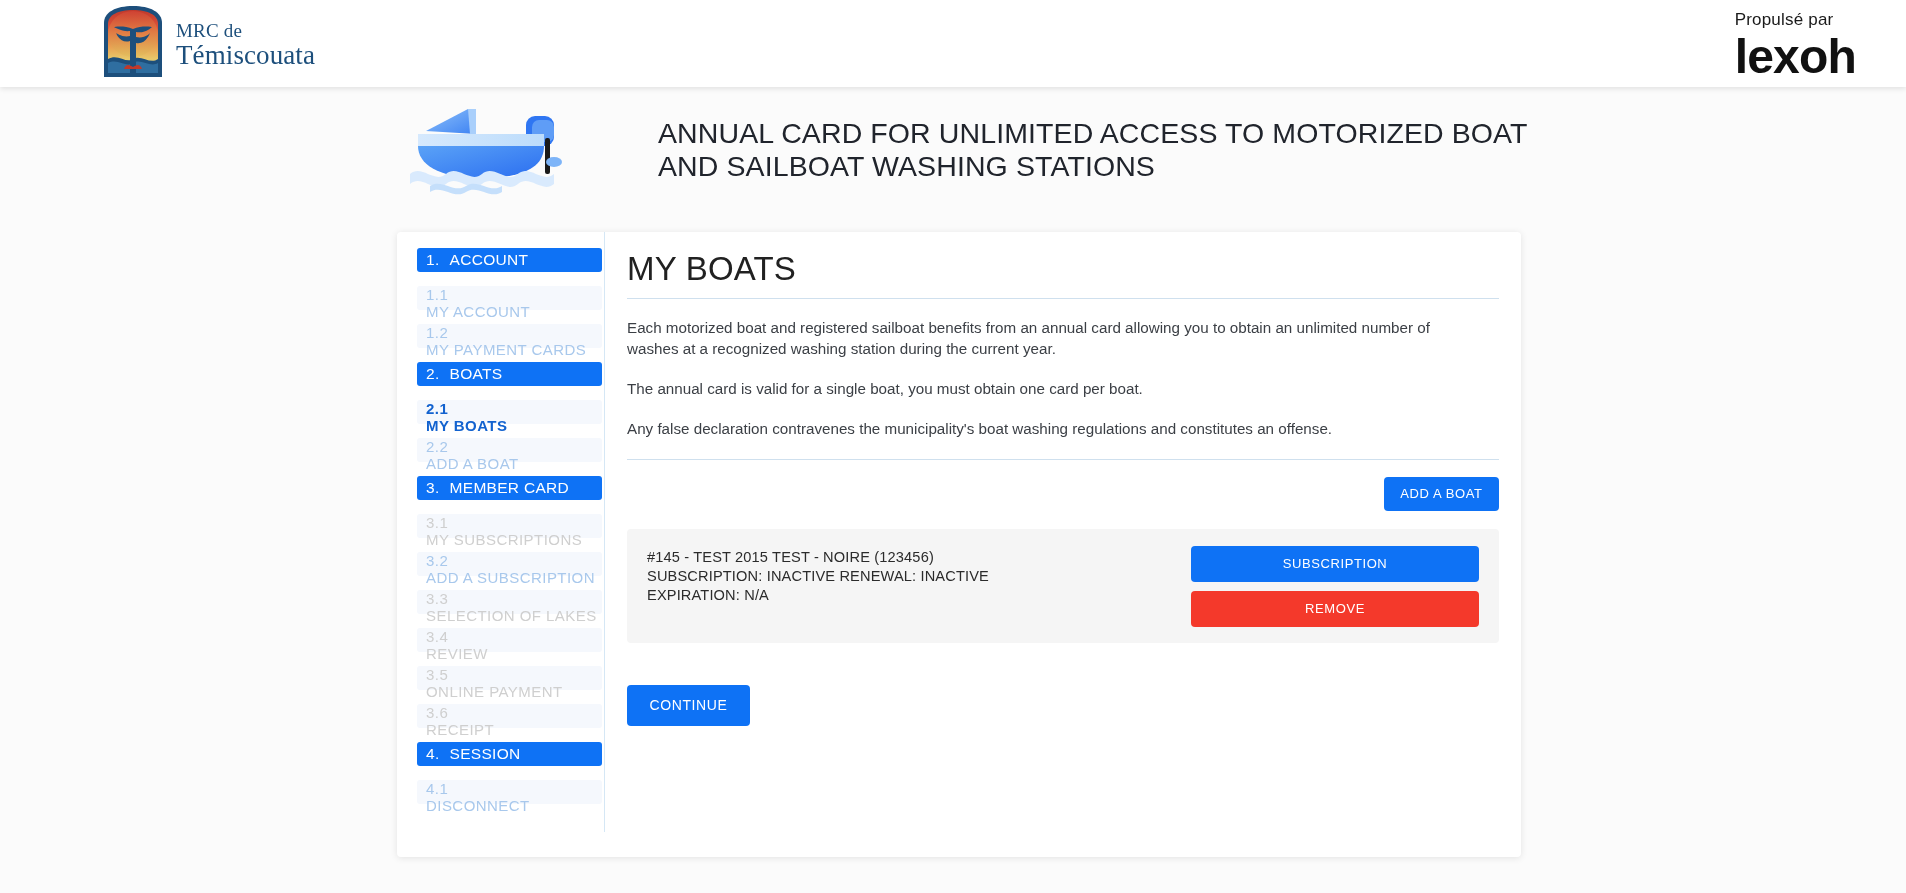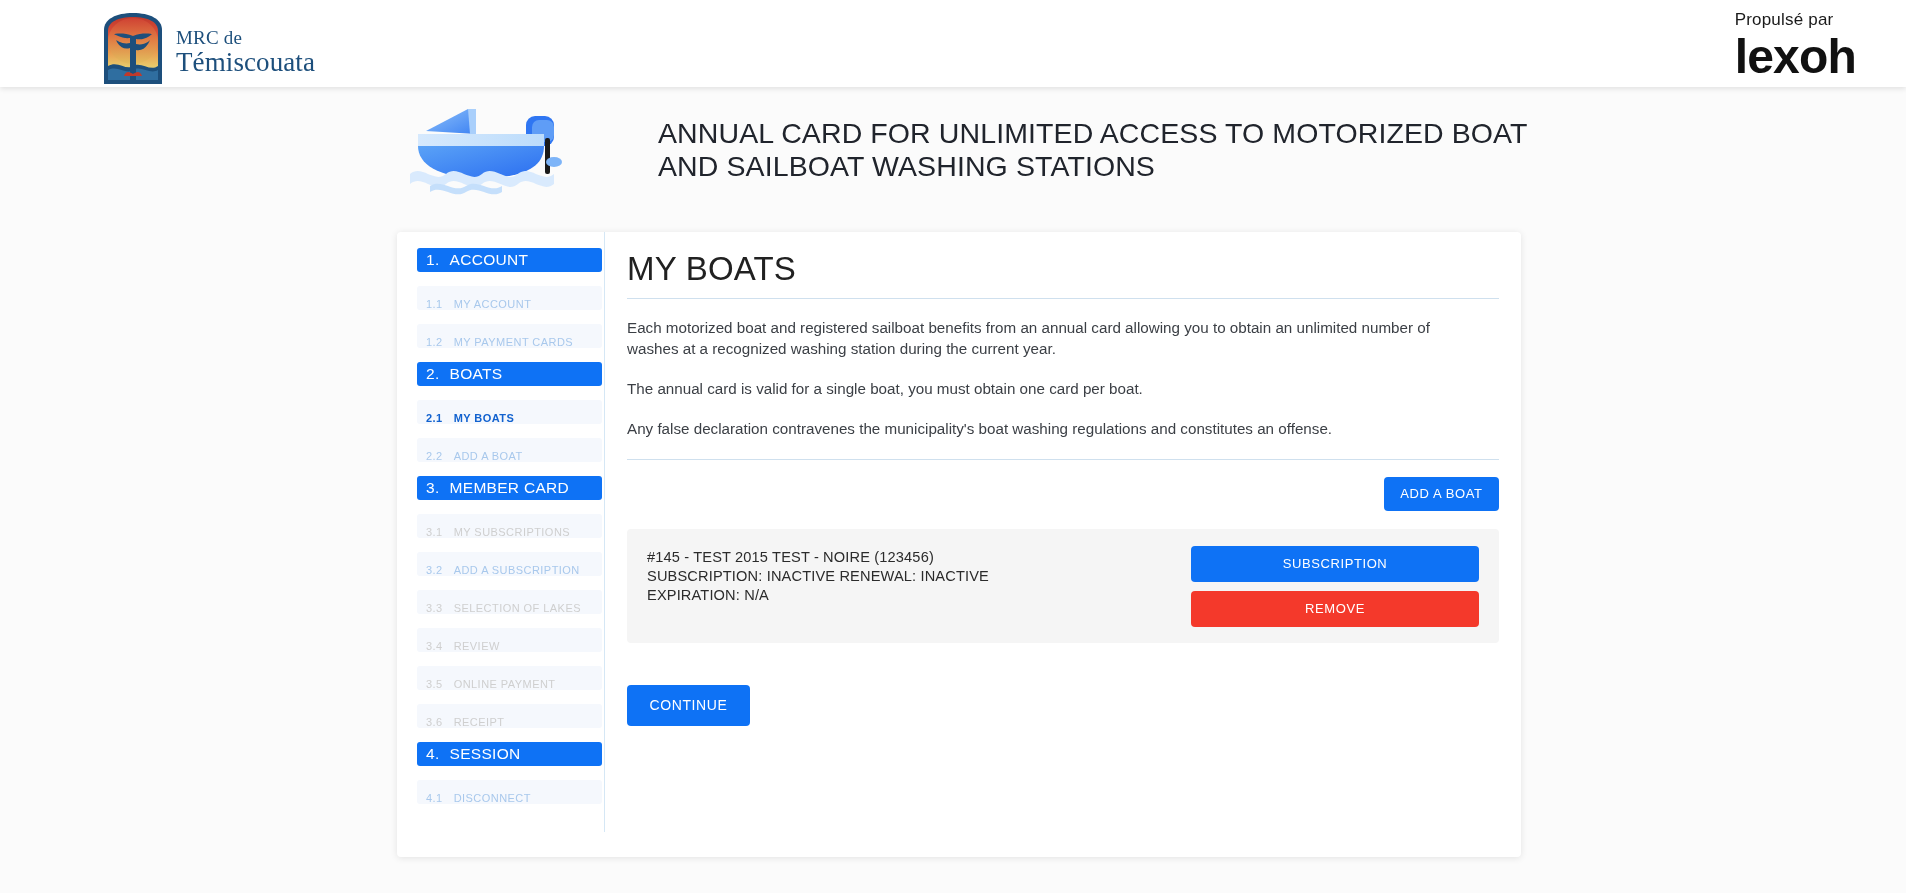--- a/index.html
+++ b/index.html
@@ -15,21 +15,21 @@
   .topbar {
     position: relative;
     height: 87px;
     background: #ffffff;
     box-shadow: 0 2px 5px rgba(0,0,0,0.10);
     z-index: 5;
   }
   .brand-left {
     position: absolute;
     left: 100px;
-    top: 10px;
+    top: 3px;
     display: flex;
     align-items: center;
     gap: 10px;
   }
   .crest { width: 66px; height: 78px; display: block; }
   .brand-words {
     color: #1d4f7c;
     line-height: 1;
     padding-top: 6px;
   }
@@ -120,28 +120,29 @@
     padding-left: 9px;
     letter-spacing: .3px;
     margin-bottom: 14px;
     width: 185px;
   }
   .nav-section .num { margin-right: 10px; }
   .nav-item {
     height: 24px;
     border-radius: 3px;
     background: #f5f8fd;
-    font-size: 11px;
-    display: flex;
-    align-items: flex-end;
+    font-size: 15px;
+    display: flex;
+    align-items: flex-start;
     padding-left: 9px;
     letter-spacing: .45px;
     margin-bottom: 14px;
     width: 185px;
     color: #b9cfe8;
+    flex-direction: column;
   }
   .nav-item .num { margin-right: 11px; min-width: 16px; }
   .nav-item.muted { color: #cfcfcf; }
   .nav-item.link  { color: #a8c8ec; }
   .nav-item.active { color: #1262cf; font-weight: bold; }
   .nav-item.active .num { font-weight: bold; }
 
   
   .content {
     flex: 1;

